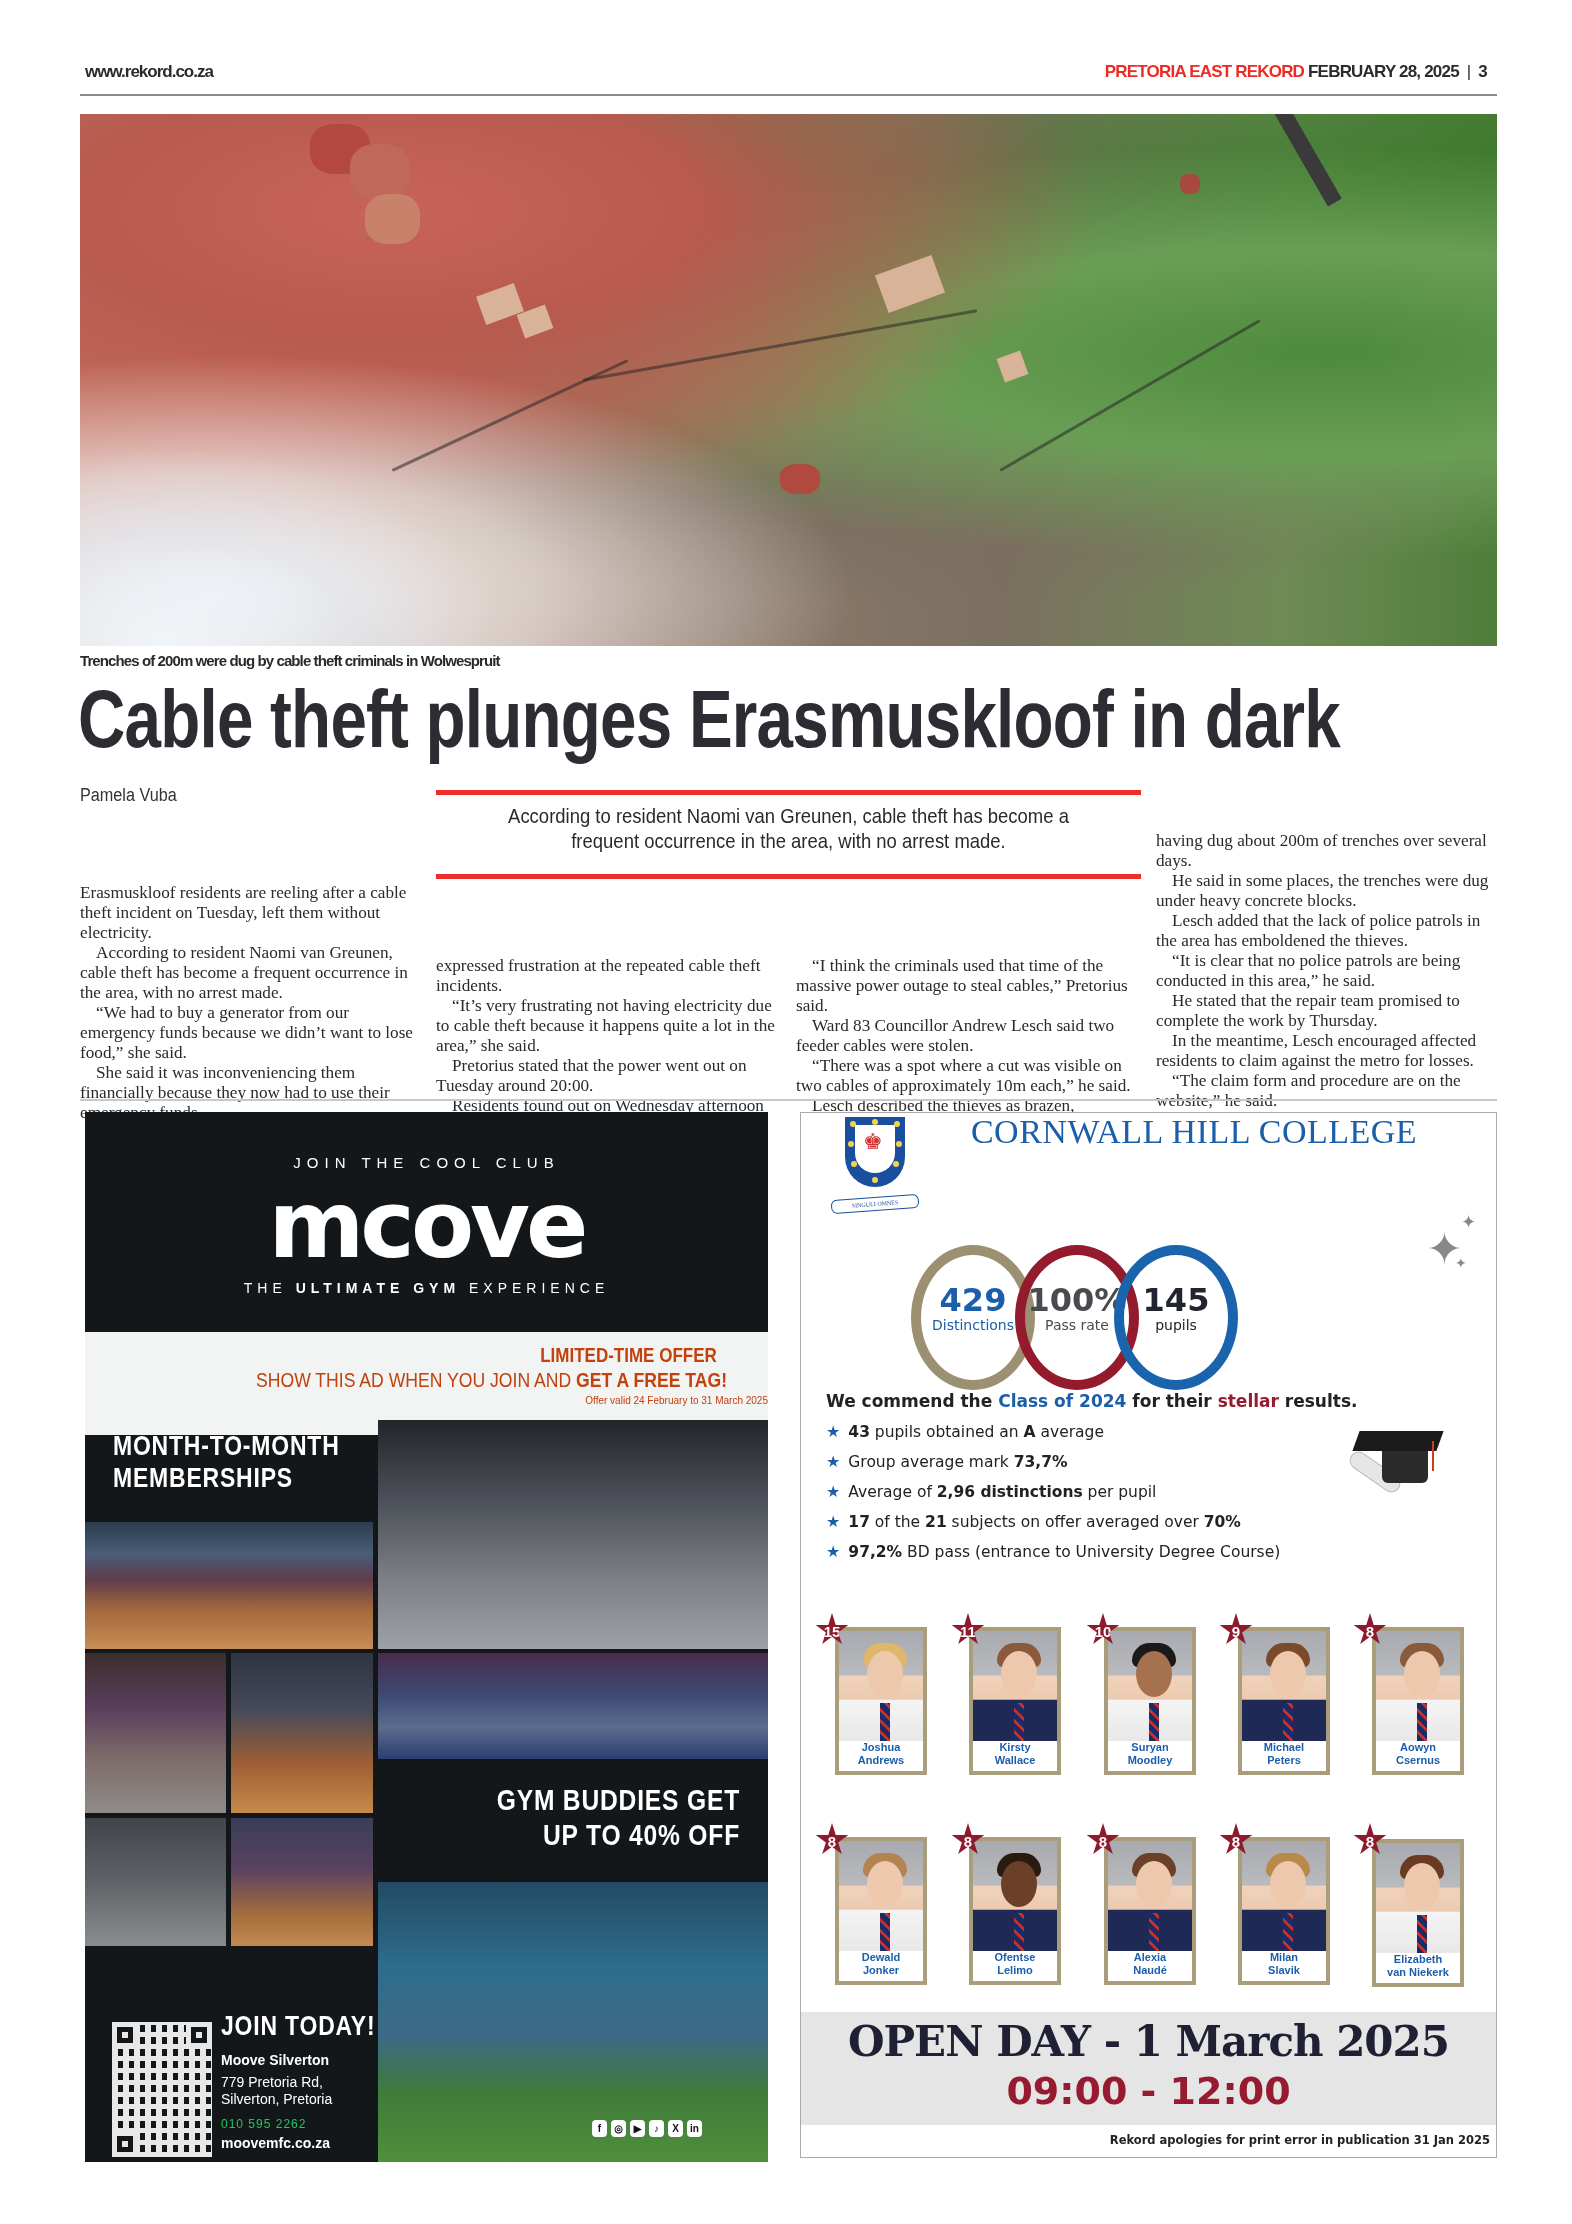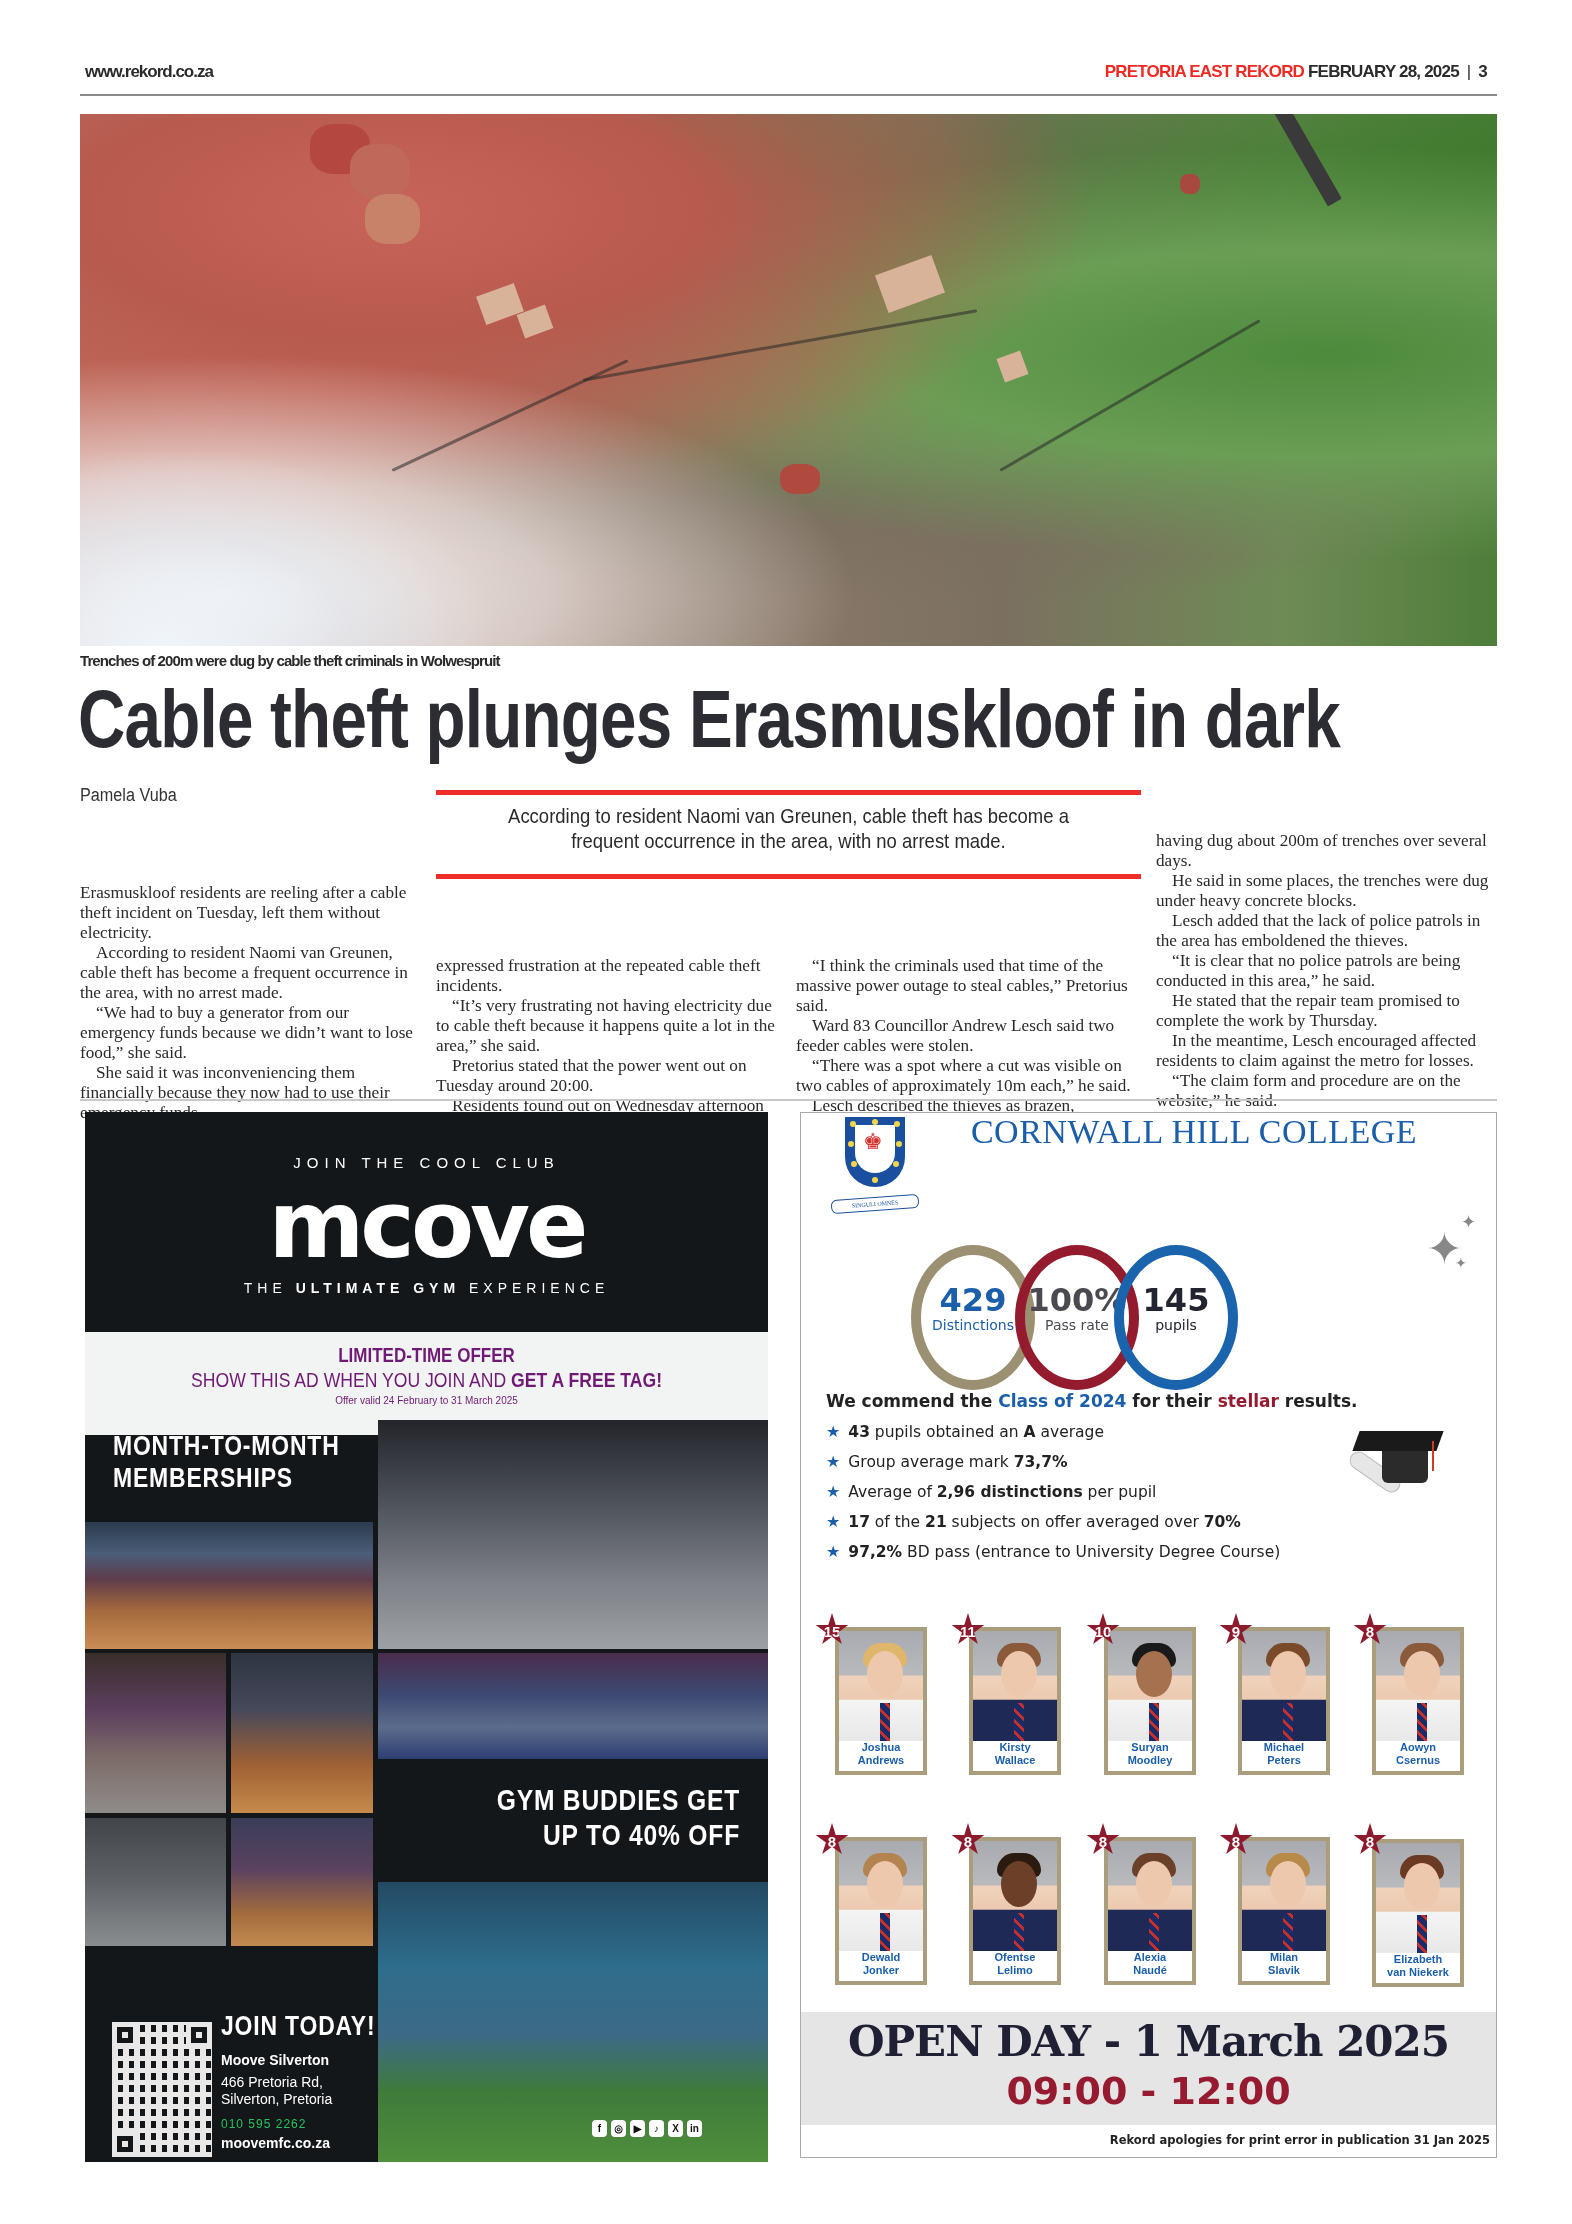--- a/index.html
+++ b/index.html
@@ -46,21 +46,21 @@
   .pull-quote { left: 436px; top: 803px; width: 705px; text-align: center; font-size: 21px; line-height: 25px; color: #2a2a2a; transform: scaleX(0.88); transform-origin: center top; }
 
   .article-rule { left: 80px; top: 1099px; width: 1417px; height: 2px; background: #c8c8c8; }
 
   
   .moove { left: 85px; top: 1112px; width: 683px; height: 1050px; background: #14171a; overflow: hidden; }
   .moove .kicker { position: absolute; left: 0; width: 100%; top: 42px; text-align: center; color: #fff; font-size: 15px; letter-spacing: 6px; }
   .moove .logo { position: absolute; left: 0; width: 100%; top: 64px; text-align: center; color: #fff; font-size: 92px; font-weight: bold; letter-spacing: -4px; font-family: "DejaVu Sans", sans-serif; line-height: 100px; }
   .moove .tagline { position: absolute; left: 0; width: 100%; top: 168px; text-align: center; color: #fff; font-size: 14px; letter-spacing: 5px; }
   .moove .tagline b { font-weight: bold; }
-  .moove .offer { position: absolute; left: 0; top: 220px; width: 100%; height: 103px; background: #f2f3f3; text-align: center; color: #701a75; }
+  .moove .offer { position: absolute; left: 0; top: 220px; width: 100%; height: 103px; background: #f2f3f3; text-align: right; color: #c2410c; }
   .moove .offer .o1 { font-weight: bold; font-size: 20px; padding-top: 12px; transform: scaleX(0.85); }
   .moove .offer .o2 { font-size: 20px; margin-top: 2px; transform: scaleX(0.88); }
   .moove .offer .o3 { font-size: 10px; margin-top: 3px; }
   .moove .mtm { position: absolute; left: 28px; top: 318px; color: #fff; font-weight: bold; font-size: 28px; line-height: 32px; transform: scaleX(0.82); transform-origin: left top; letter-spacing: 1px; }
   .gym { position: absolute; border: 0; }
   .gym.g1 { left: 0; top: 410px; width: 288px; height: 127px; background: linear-gradient(180deg,#2c3b4e 0%,#4a5d79 25%,#5f3c4c 45%,#a56a3d 70%,#c98d55 100%); }
   .gym.g2 { left: 293px; top: 308px; width: 390px; height: 229px; background: linear-gradient(180deg,#23252a 0%,#4c5058 35%,#7d8086 70%,#9ea1a5 100%); }
   .gym.g3 { left: 0; top: 541px; width: 141px; height: 160px; background: linear-gradient(180deg,#3a2e2a 0%,#5c3e5e 35%,#7c6b68 65%,#8f8c8a 100%); }
   .gym.g4 { left: 146px; top: 541px; width: 142px; height: 160px; background: linear-gradient(180deg,#2f3442 0%,#45495a 35%,#a06035 70%,#c68a4a 100%); }
   .gym.g5 { left: 293px; top: 541px; width: 390px; height: 106px; background: linear-gradient(180deg,#4a2c4c 0%,#3d4a73 40%,#5c6c8c 70%,#2d3e73 100%); }
@@ -218,21 +218,21 @@
     <div>GYM BUDDIES GET</div>
     <div>UP TO 40% OFF</div>
   </div>
   <div class="qr">
     <div class="corner" style="left:0;top:0;"></div>
     <div class="corner" style="right:0;top:0;"></div>
     <div class="corner" style="left:0;bottom:0;"></div>
   </div>
   <div class="join">JOIN TODAY!</div>
   <div class="branch">Moove Silverton</div>
-  <div class="addr">466 Pretoria Rd, Silverton, Pretoria</div>
+  <div class="addr">779 Pretoria Rd, Silverton, Pretoria</div>
   <div class="phone">010 595 2262</div>
   <div class="web">moovemfc.co.za</div>
   <div class="socials">
     <span>f</span>
     <span>◎</span>
     <span>▶</span>
     <span>♪</span>
     <span>X</span>
     <span>in</span>
   </div>

